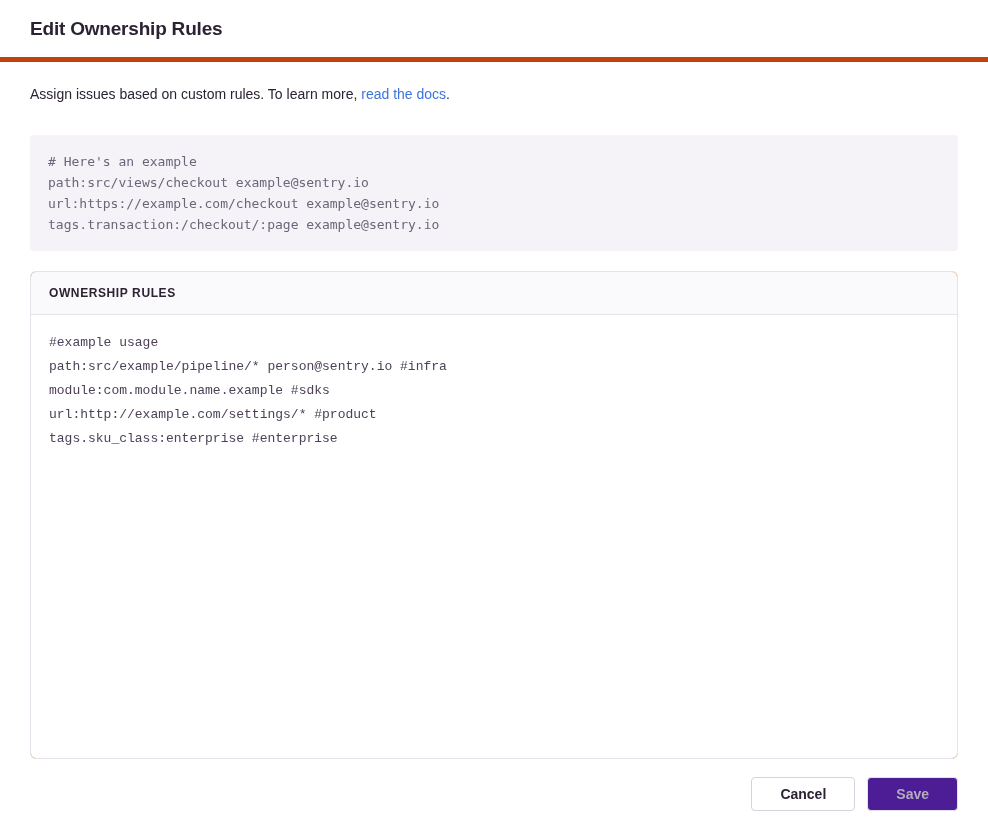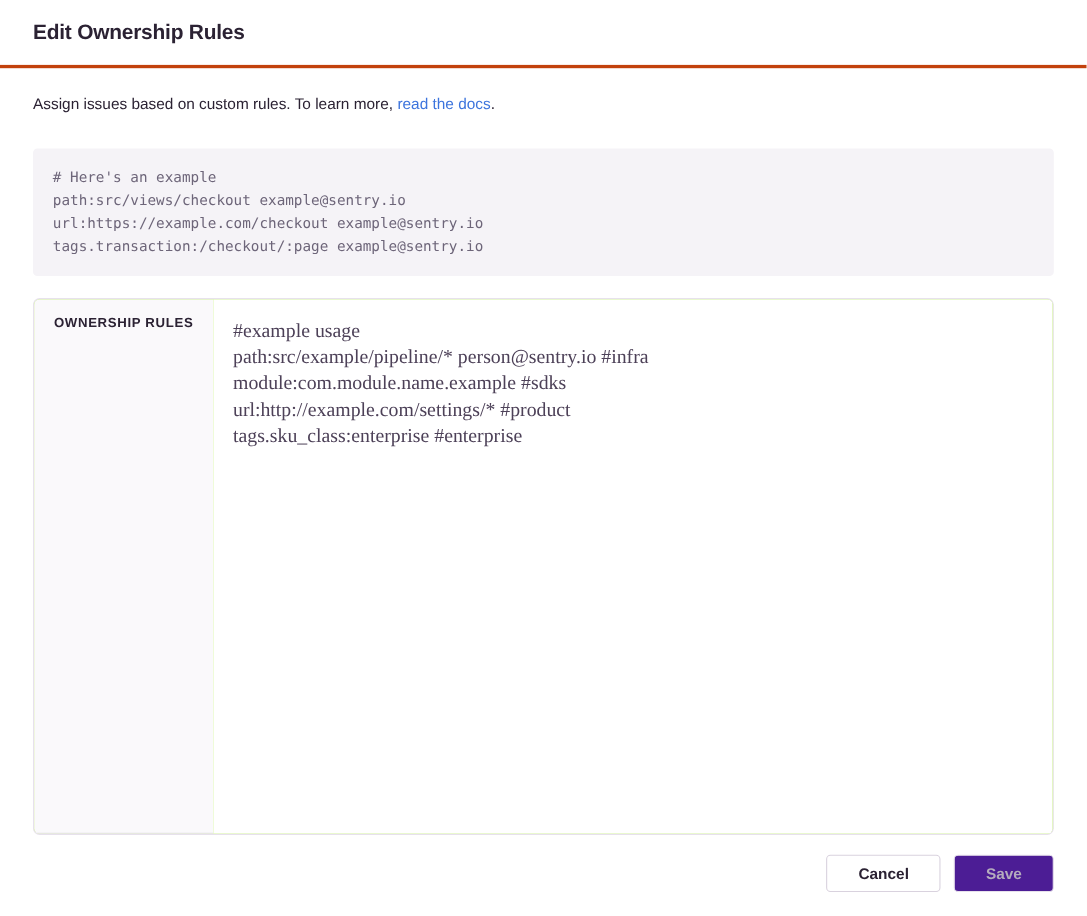--- a/index.html
+++ b/index.html
@@ -15,21 +15,21 @@
   #modal {
     width: 988px;
     height: 833px;
     background: #ffffff;
     display: flex;
     flex-direction: column;
     overflow: hidden;
   }
   #modal-header {
     height: 62px;
-    border-bottom: 3px solid #c2410c;
+    border-bottom: 5px solid #c2410c;
     display: flex;
     align-items: center;
     padding: 0 30px;
     flex: 0 0 auto;
   }
   #modal-title {
     font-size: 19px;
     font-weight: bold;
     letter-spacing: -0.2px;
     color: #2b2233;
@@ -59,45 +59,46 @@
     font-size: 13px;
     line-height: 21px;
     color: #6d6579;
     white-space: pre;
     margin-bottom: 20px;
   }
   #rules-panel {
     border: 1px solid #e7e1ec;
     border-radius: 6px;
     display: flex;
+    flex-direction: column;
     flex: 1 1 auto;
     min-height: 0;
     overflow: hidden;
-    background: #bef264;
+    background: #f97316;
   }
   #rules-panel-header {
     background: #faf9fb;
     border-bottom: 1px solid #e7e1ec;
     padding: 14px 18px;
     font-size: 12px;
     font-weight: bold;
     letter-spacing: 0.6px;
     text-transform: uppercase;
     color: #2b2233;
     flex: 0 0 auto;
   }
   #rules-editor {
     flex: 1 1 auto;
     width: 100%;
     border: none;
     outline: none;
     resize: none;
     padding: 16px 18px;
-    font-family: Liberation Serif, serif;
-    font-size: 18px;
+    font-family: Liberation Mono, monospace;
+    font-size: 13px;
     line-height: 24px;
     color: #4d4158;
     background: #ffffff;
   }
   #modal-footer {
     padding: 18px 30px 22px 30px;
     display: flex;
     justify-content: flex-end;
     align-items: center;
     gap: 12px;

